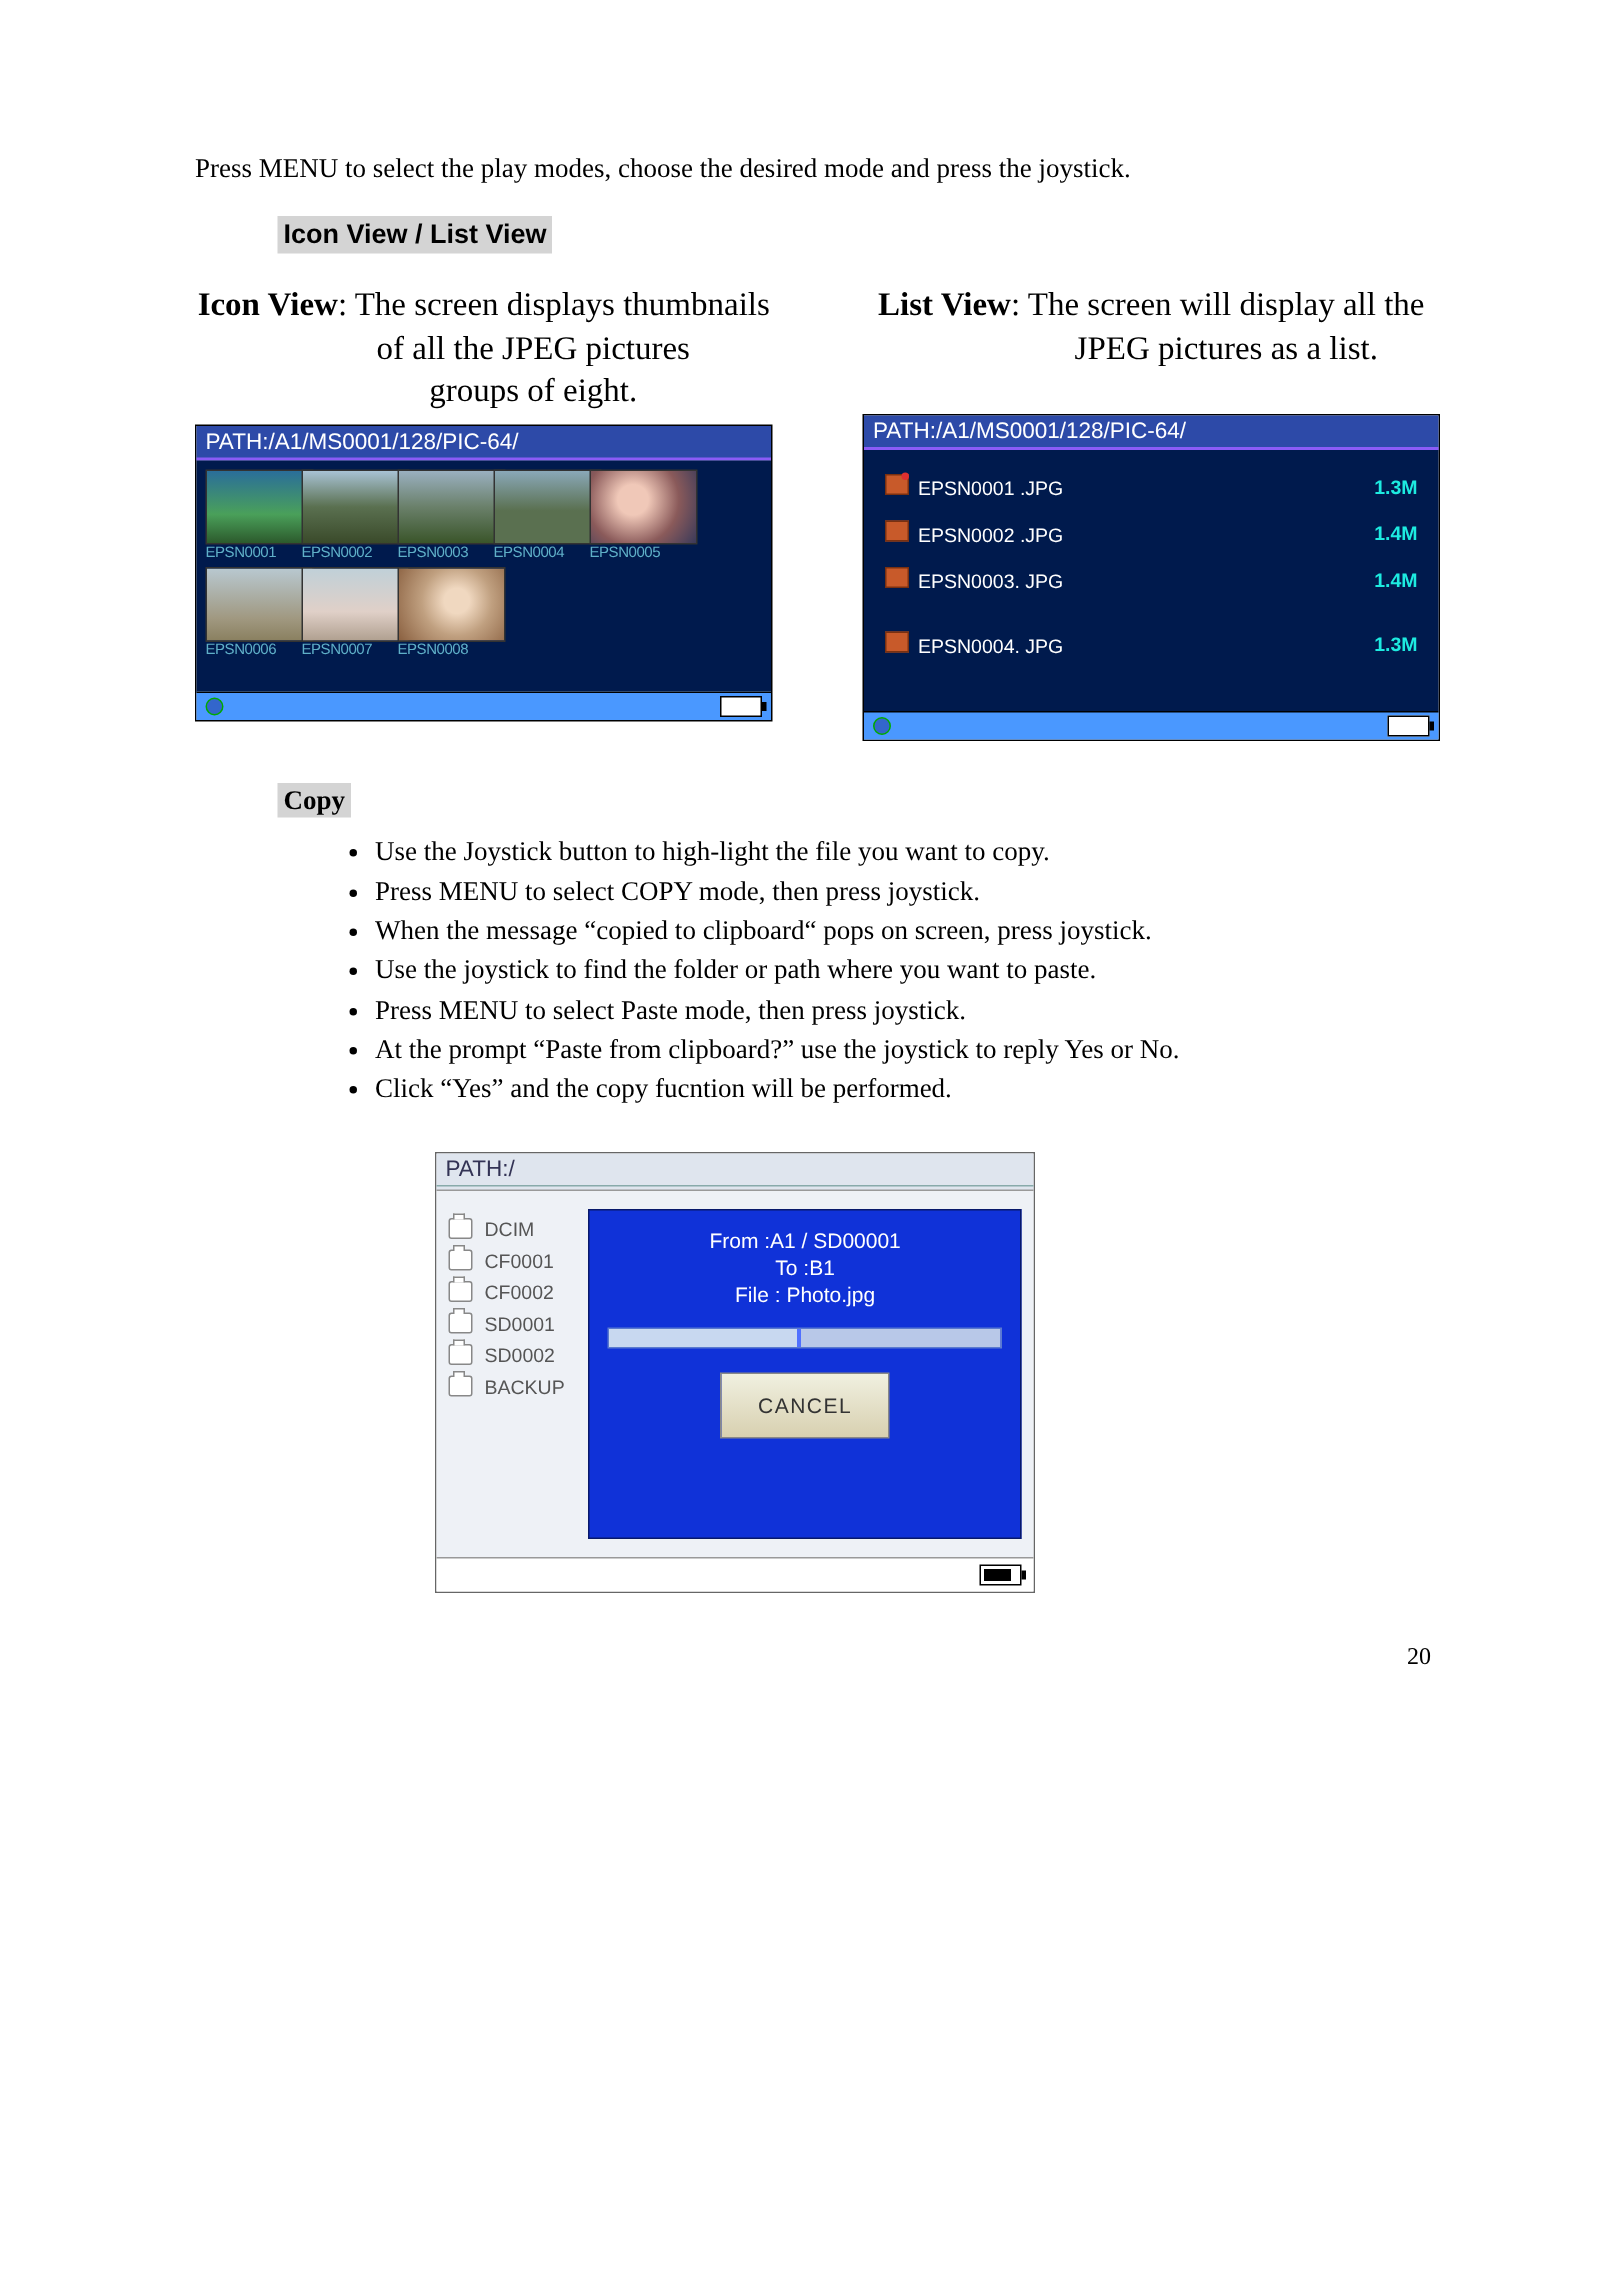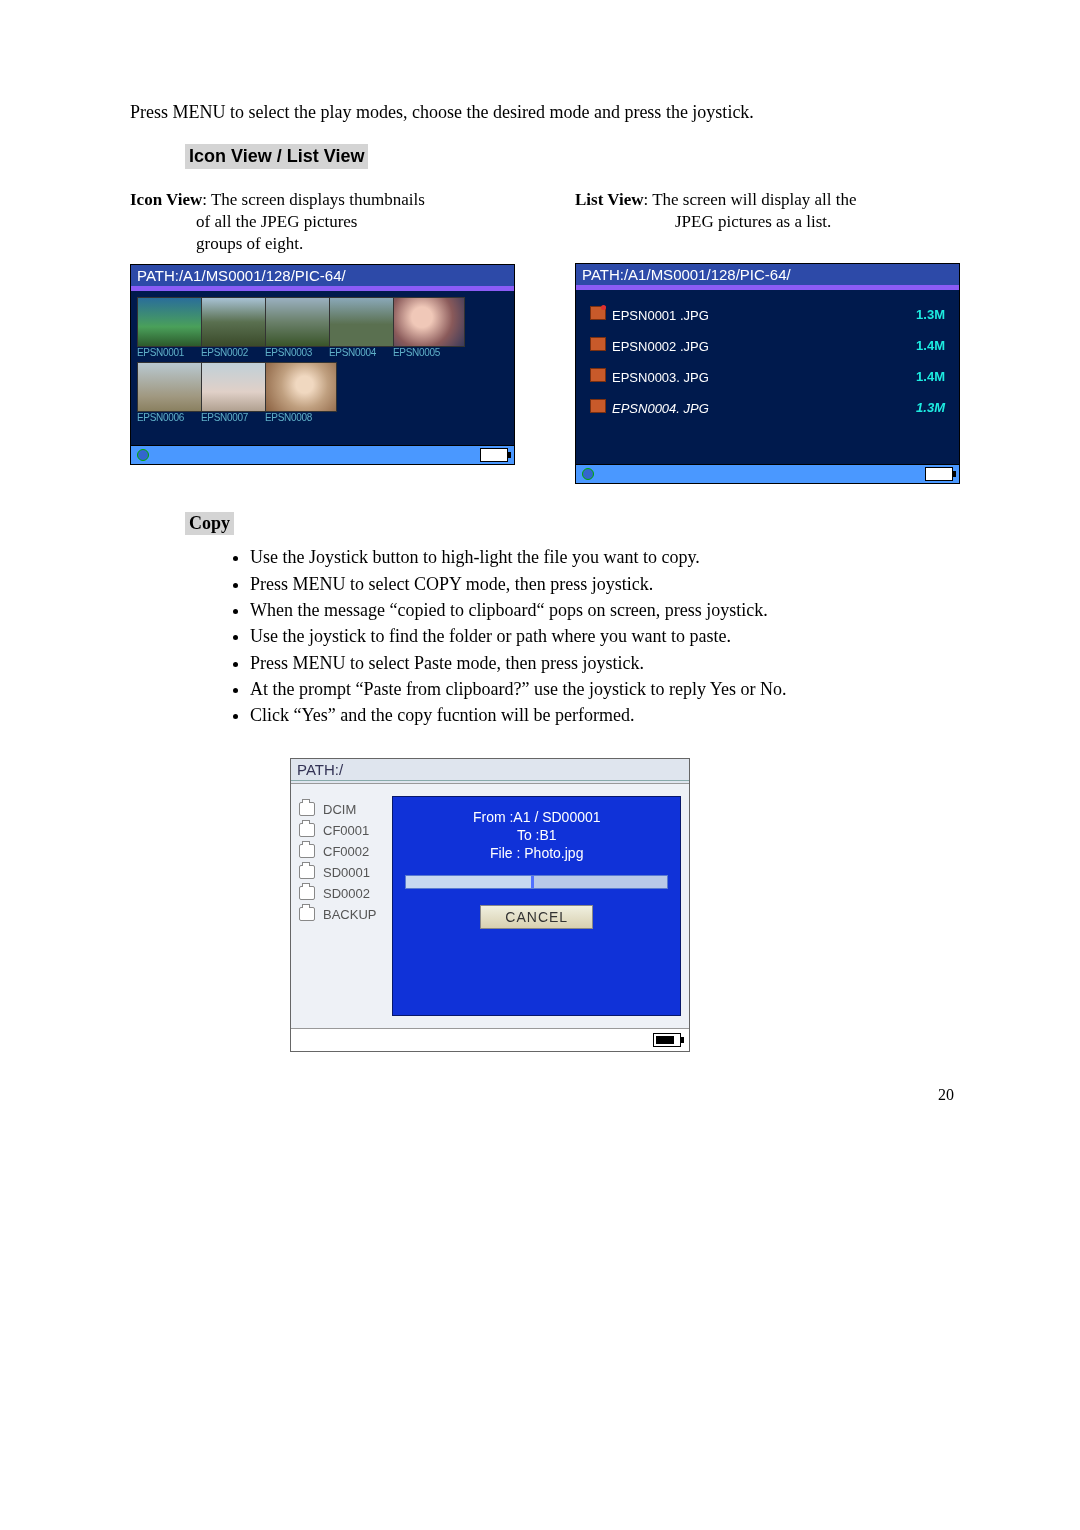--- a/index.html
+++ b/index.html
@@ -20,39 +20,39 @@
     display: inline-block;
     margin-left: 55px;
   }
   .two-col {
     display: flex;
     gap: 60px;
     margin-top: 20px;
     align-items: flex-start;
   }
   .col { flex: 1; }
-  .desc { font-size: 17px; line-height: 1.3; }
+  .desc { font-size: 22px; line-height: 1.3; text-align: center; }
   .desc b { font-weight: bold; }
   .indent1 { padding-left: 66px; }
   .indent2 { padding-left: 100px; }
 
   
   .shot {
     border: 1px solid #000;
     margin-top: 8px;
     font-family: Arial, Helvetica, sans-serif;
     font-size: 12px;
     position: relative;
   }
   .path-bar {
     background: #2d4aa8;
     color: #fff;
     font-size: 15px;
     padding: 2px 6px;
-    border-bottom: 5px solid #8b5cf6;
+    border-bottom: 2px solid #8b5cf6;
   }
   .body-dark { background: #001a4d; color: #fff; padding: 10px 6px; min-height: 150px; }
   .body-light { background: #eef1f6; color: #333; padding: 12px 8px; min-height: 220px; display:flex; gap:16px; }
 
   
   .thumb-grid { display: flex; flex-wrap: wrap; gap: 4px; padding: 4px; }
   .thumb { width: 60px; }
   .thumb-img { width: 70px; height: 48px; border: 1px solid #333; }
   .thumb-label { color: #5fb0c8; font-size: 10px; letter-spacing: -0.3px; }
   .t0 { background: linear-gradient(180deg,#2a6e9a 0%, #4aa05a 60%, #2c5a2c 100%); }
@@ -78,21 +78,21 @@
   .bat.inner-black::before{content:"";position:absolute;left:2px;top:2px;width:18px;height:8px;background:#000;}
 
   
   .folder-col{ font-size:13px; color:#555; }
   .folder-row{ display:flex; align-items:center; gap:8px; margin:6px 0;}
   .folder-ico{width:14px;height:12px;border:1px solid #888;background:#fff;position:relative;border-radius:2px;}
   .folder-ico::before{content:"";position:absolute;top:-4px;left:2px;width:6px;height:3px;border:1px solid #888;border-bottom:none;background:#fff;}
   .dialog{ background:#1032d8; color:#fff; padding:10px 12px 8px 12px; flex:1; border:1px solid #08186a; font-size:14px;}
   .dialog .row{margin:2px 0;text-align:center;}
   .progress{ height:12px; margin:14px 0 16px 0; background:linear-gradient(90deg,#c8d8f0 0%,#c8d8f0 48%,#5070ff 48%,#5070ff 49%,#b8c8e8 49%); border:1px solid #5a7ad0;}
-  .cancel-btn{ background:linear-gradient(#f0f0e0,#d8d0b0); color:#333; font-family:Arial; font-size:14px; letter-spacing:1px; padding:3px 24px; border:1px solid #888; display:block; margin:0 auto;}
+  .cancel-btn{ background:linear-gradient(#f0f0e0,#d8d0b0); color:#333; font-family:Arial; font-size:14px; letter-spacing:1px; padding:13px 24px; border:1px solid #888; display:block; margin:0 auto;}
 
   .copy-steps { margin: 6px 0 0 100px; padding:0; }
   .copy-steps li { margin: 2px 0 2px 20px; line-height:1.35; }
   .section-copy-title {
     background:#d4d4d4; font-weight:bold; display:inline-block; padding:1px 4px; margin:28px 0 4px 55px;
   }
 
   .page-num{ text-align:right; font-size:16px; margin-top:34px; padding-right:6px;}
   .copy-shot-wrap{ margin:30px 0 11px 160px; width:400px;}
   .copy-status{ background:#fff; height:22px; display:flex; justify-content:flex-end; align-items:center; padding:0 8px; border-top:1px solid #999;}
@@ -176,21 +176,21 @@
             <span class="size">1.3M</span>
           </div>
           <div class="list-row" style="margin-top: 6px;">
             <span><span class="ico"></span><span>EPSN0002 .JPG</span></span>
             <span class="size">1.4M</span>
           </div>
           <div class="list-row" style="margin-top: 6px;">
             <span><span class="ico"></span><span>EPSN0003. JPG</span></span>
             <span class="size">1.4M</span>
           </div>
-          <div class="list-row" style="margin-top: 6px; font-style: italic;">
+          <div class="list-row" style="margin-top: 18px;">
             <span><span class="ico"></span><span>EPSN0004. JPG</span></span>
             <span class="size">1.3M</span>
           </div>
         </div>
       <div class="status">
         <span class="led"></span>
         <span class="bat"></span>
       </div>
     </div>
   </div>

